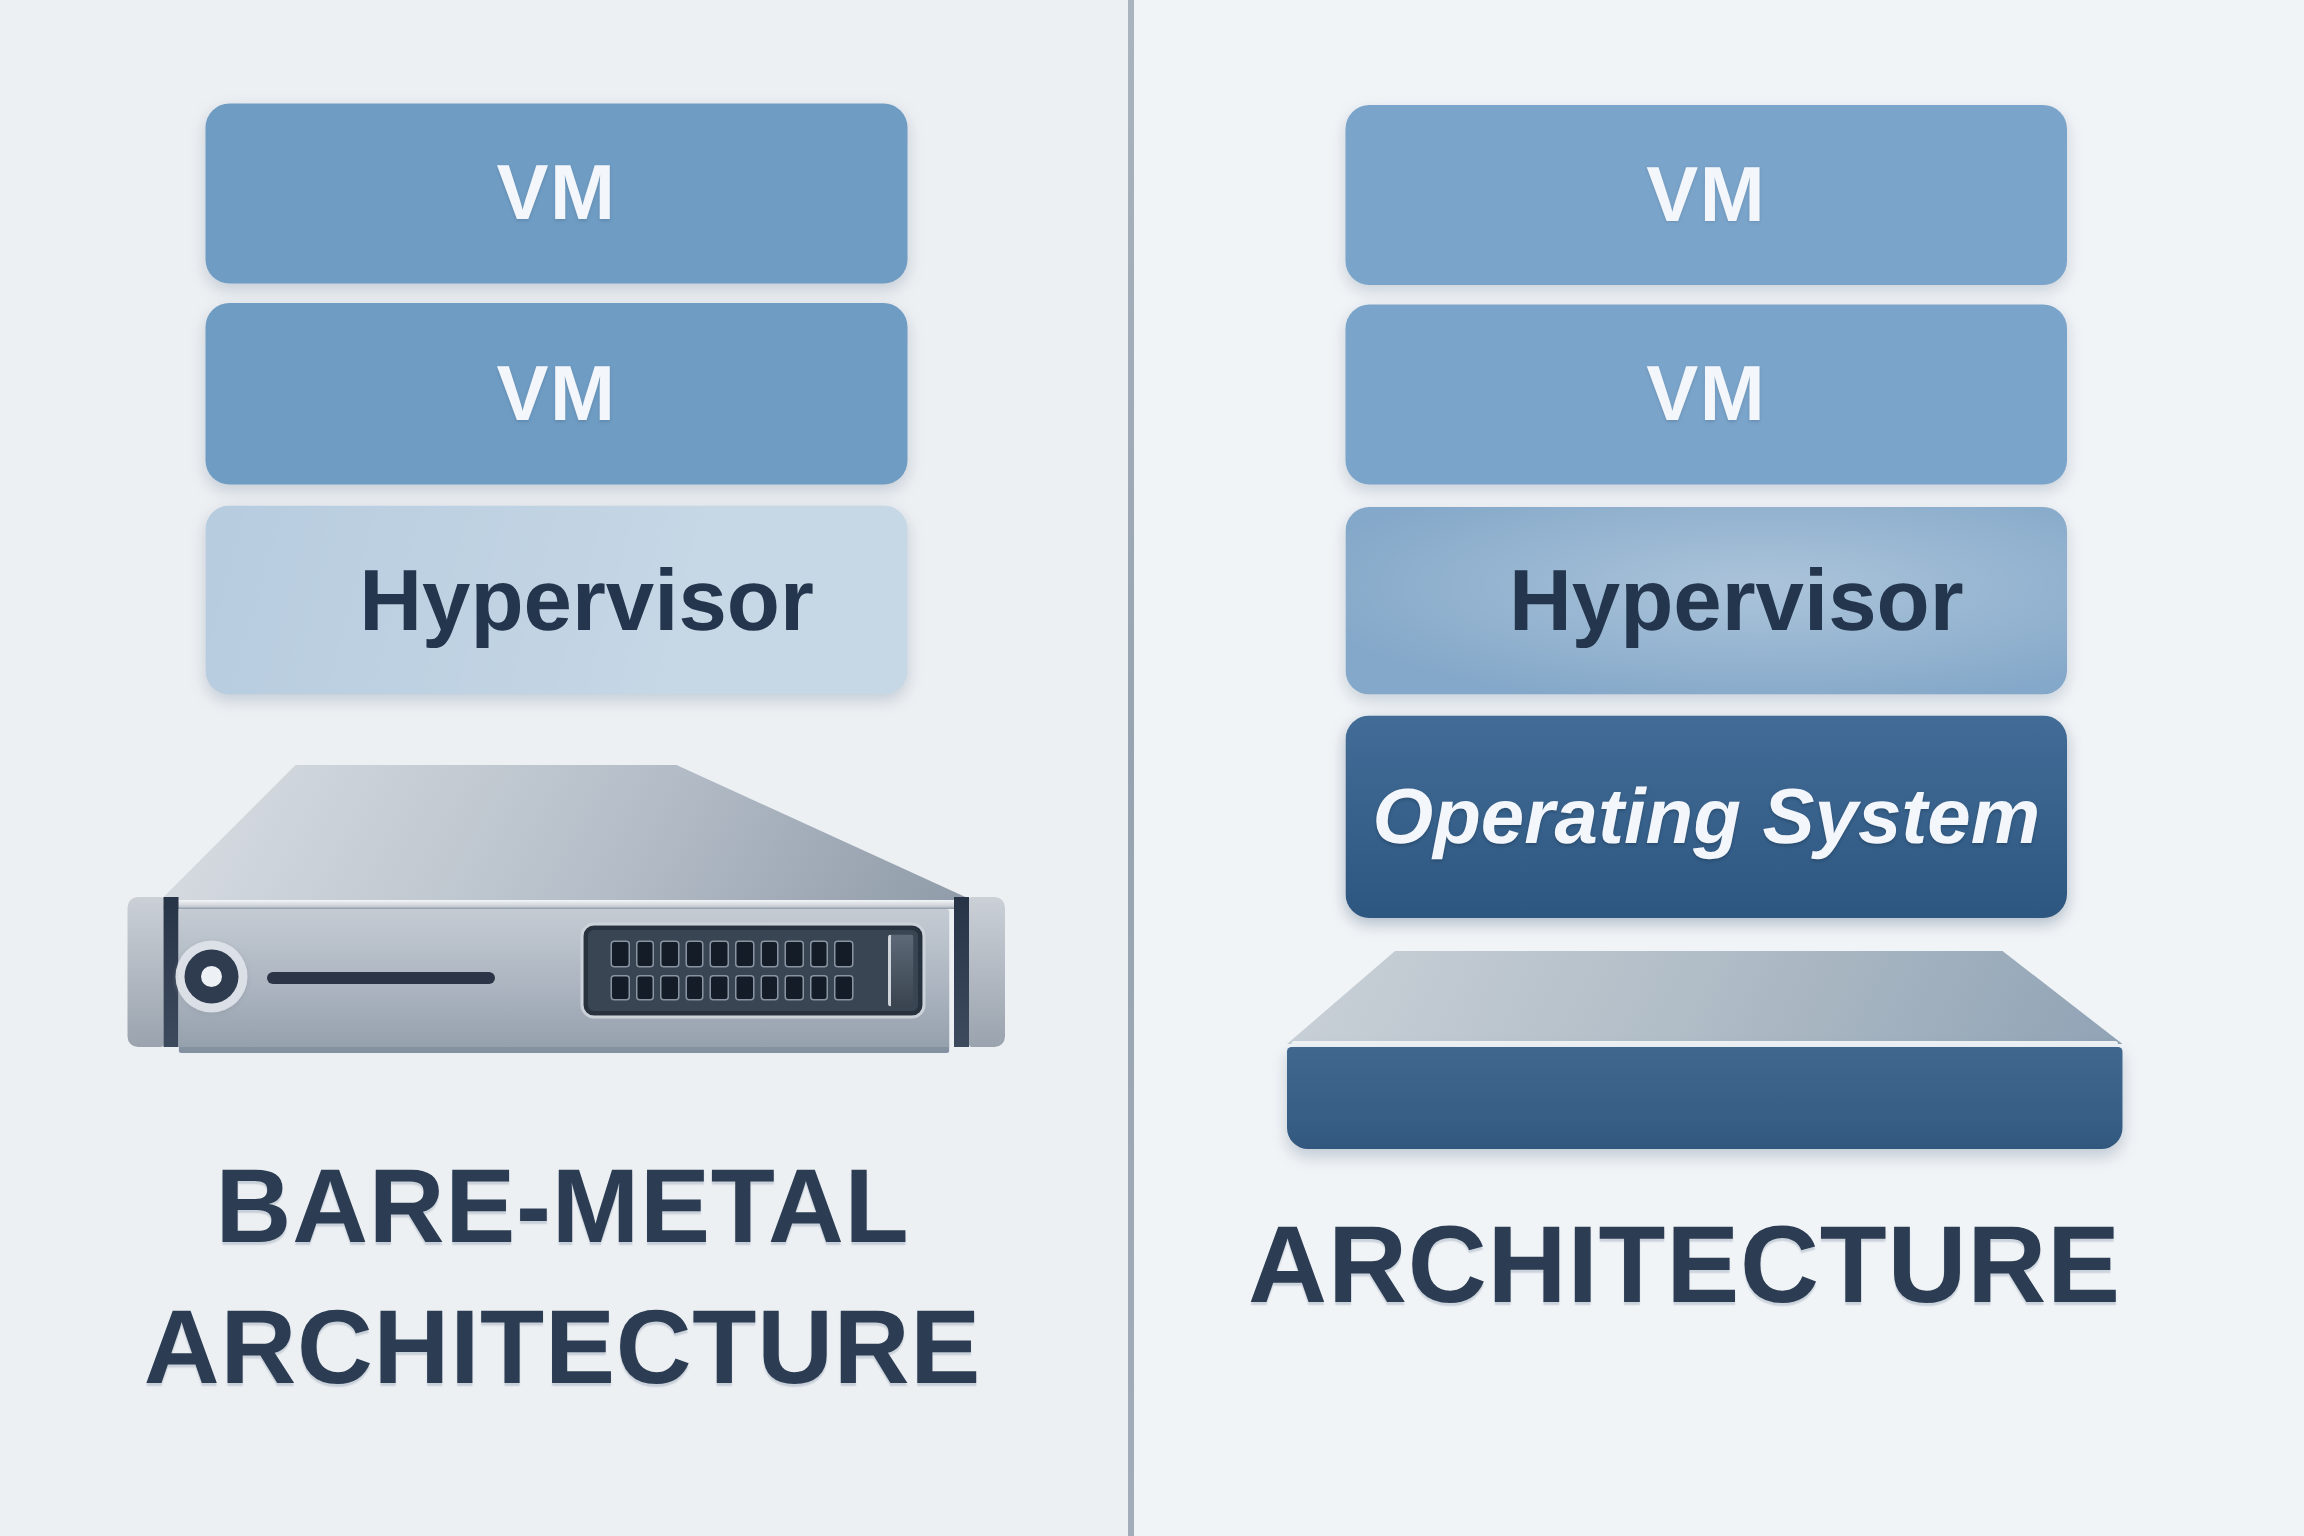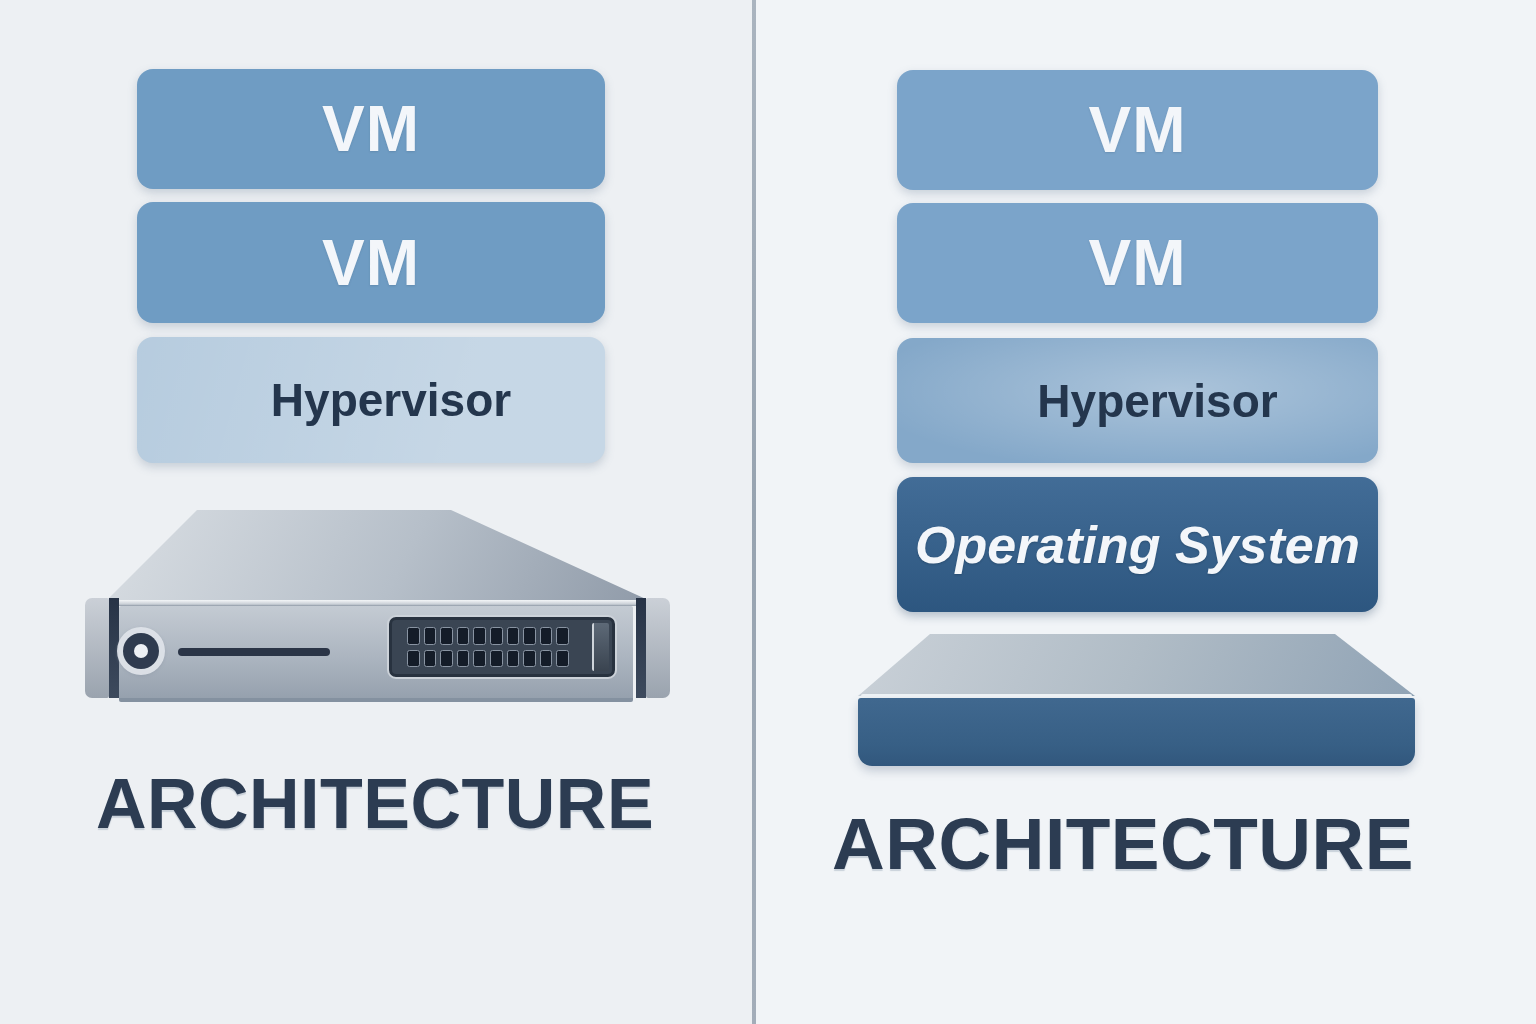--- a/index.html
+++ b/index.html
@@ -34,22 +34,22 @@
   .l-hyp { top: 337px; height: 126px;
            background-image: linear-gradient(105deg, rgba(255,255,255,0.10), rgba(255,255,255,0.30) 70%); }
   .r-vm1 { top: 70px;  height: 120px; }
   .r-vm2 { top: 203px; height: 120px; }
   .r-hyp { top: 338px; height: 125px;
            background-image: radial-gradient(ellipse at 58% 42%, rgba(255,255,255,0.32) 0%, rgba(255,255,255,0.10) 55%, rgba(255,255,255,0) 80%); }
   .r-os  { top: 477px; height: 135px;
            background-image: linear-gradient(180deg, rgba(255,255,255,0.08), rgba(0,0,0,0.10));
            box-shadow: 0 4px 10px rgba(60, 85, 115, 0.35); font-style: italic; }
 
-  .vm-label  { font-size: 64px; letter-spacing: 1px; text-shadow: 0 1px 2px rgba(60,90,120,0.25); justify-content: center; }
-  .hyp-label { font-size: 46px; padding-left: 40px; }
+  .vm-label  { font-size: 52px; letter-spacing: 1px; text-shadow: 0 1px 2px rgba(60,90,120,0.25); justify-content: center; }
+  .hyp-label { font-size: 58px; padding-left: 40px; }
   .os-label  { font-size: 52px; text-shadow: 0 1px 2px rgba(20,40,60,0.3); }
 
   
   .title {
     position: absolute; text-align: center;
     font-weight: bold; line-height: 94px; font-size: 70px;
     letter-spacing: 0.5px;
     text-shadow: 0 2px 1px rgba(130,145,165,0.35);
   }
   .title-left  { left: 30px;  top: 757px; width: 690px; }
@@ -181,20 +181,21 @@
         <div class="vent-slot"></div>
         <div class="vent-slot"></div>
         <div class="vent-slot"></div>
         <div class="vent-slot"></div>
       </div>
     <div class="vent-bar"></div>
   </div>
 </div>
 
 <div class="title title-left" style="color: rgb(44, 60, 82);">
+  <div>BARE-METAL</div>
   <div>ARCHITECTURE</div>
 </div>
 
 <div class="layer-box rbx r-vm1 vm-label" style="background-color: rgb(123, 164, 202); color: rgb(243, 246, 250);">
   <span>VM</span>
 </div>
 <div class="layer-box rbx r-vm2 vm-label" style="background-color: rgb(123, 164, 202); color: rgb(243, 246, 250);">
   <span>VM</span>
 </div>
 <div class="layer-box rbx r-hyp hyp-label" style="background-color: rgb(132, 168, 201); color: rgb(36, 54, 77);">

